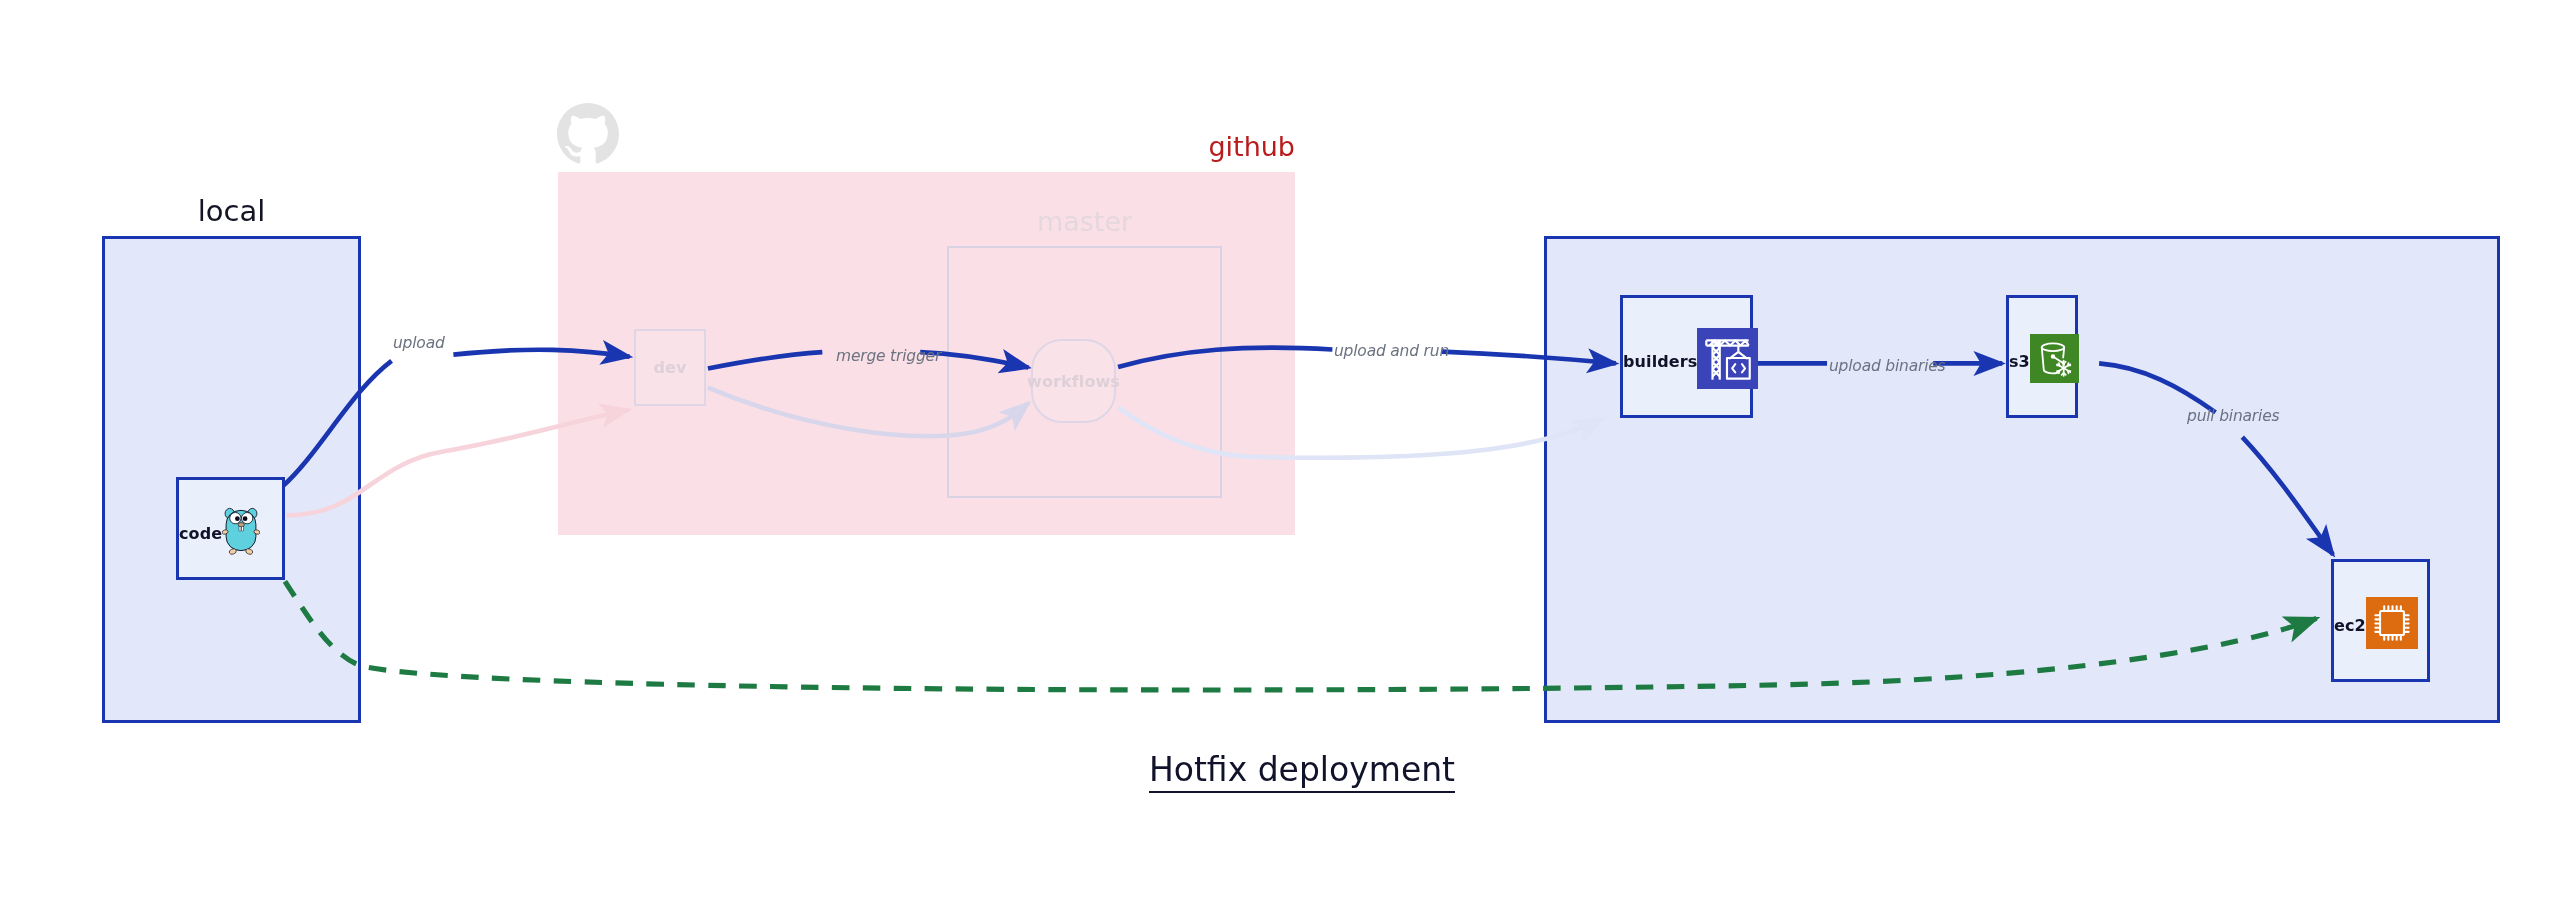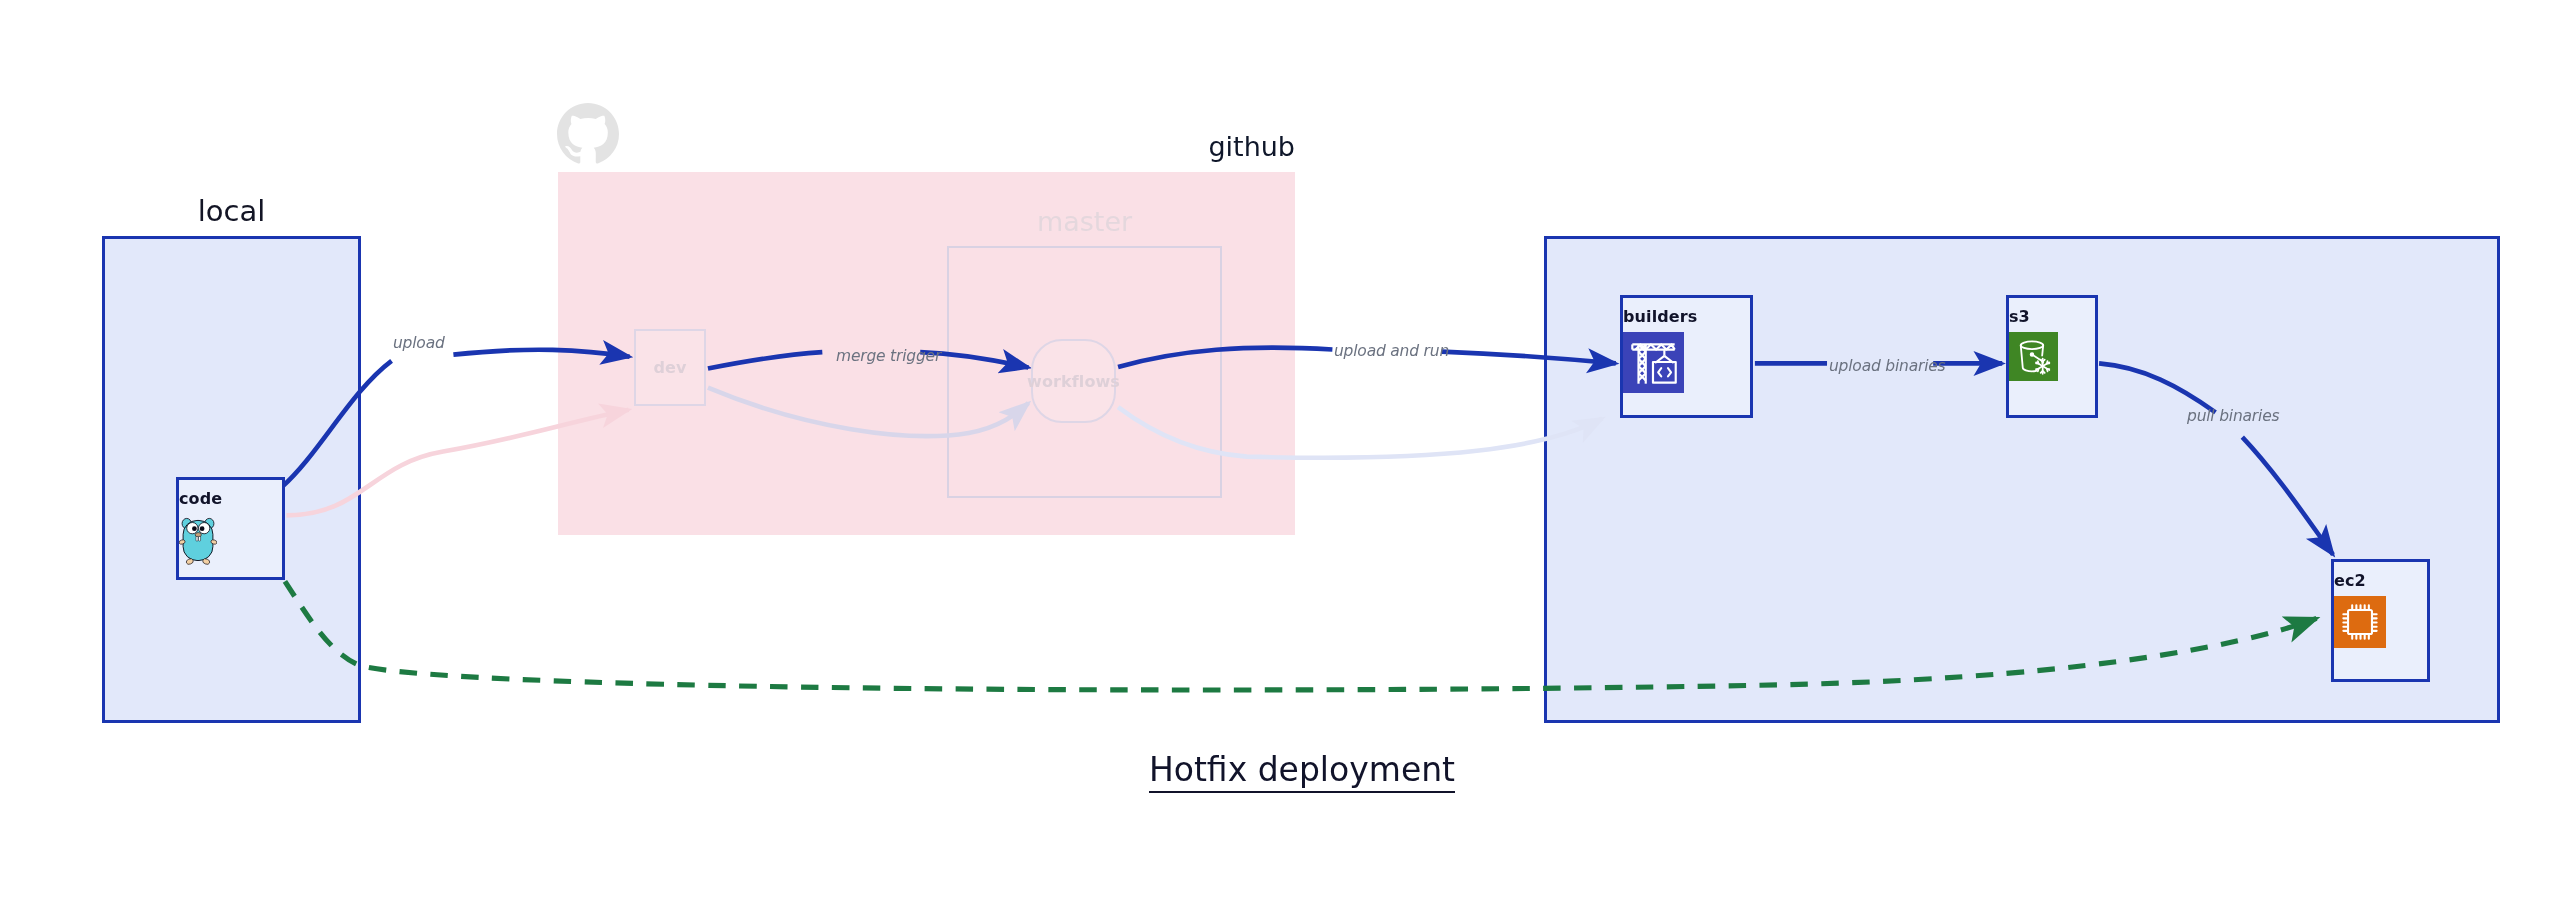--- a/index.html
+++ b/index.html
@@ -40,21 +40,21 @@
   }
   .lbl-local { left: 102px; top: 194px; width: 259px; text-align: center; }
 
   .grp-github {
     left: 558px; top: 172px; width: 737px; height: 363px;
     background: #fae0e6;
     border: none;
   }
   .lbl-github {
     left: 558px; top: 131px; width: 737px; text-align: right;
-    color: #0f172a; font-size: 27px;
+    color: #b91c1c; font-size: 27px;
   }
 
   .grp-master {
     left: 947px; top: 246px; width: 275px; height: 252px;
     background: transparent;
     border: 2.1px solid #d9d2e3;
   }
   .lbl-master {
     left: 947px; top: 206px; width: 275px; text-align: center;
     color: #e4d7dd; font-size: 27px;
@@ -67,39 +67,40 @@
   }
   .lbl-aws { left: 1544px; top: 194px; width: 956px; text-align: center; }
 
   
   .node {
     position: absolute;
     box-sizing: border-box;
     background: #eaeffc;
     border: 3.6px solid #1a35b0;
     display: flex;
-    flex-direction: column;
+    flex-direction: row;
+    align-items: center;
     justify-content: flex-start;
   }
   .node-title {
     font-size: 16px;
     font-weight: 700;
     color: #11132a;
     margin-top: 9.3px;
     letter-spacing: 0.1px;
     white-space: nowrap;
   }
   .node-icon {
     margin-top: 6.2px;
     display: block;
   }
 
   .n-code    { left: 176px;  top: 477px;  width: 109px; height: 103px; }
   .n-builders{ left: 1620px; top: 295px;  width: 133px; height: 123px; }
-  .n-s3      { left: 2006px; top: 295px;  width: 92px; height: 123px; }
+  .n-s3      { left: 2006px; top: 295px;  width: 72px; height: 123px; }
   .n-ec2     { left: 2331px; top: 559px; width: 99px; height: 123px; }
 
   
   .node-faded {
     position: absolute;
     box-sizing: border-box;
     background: rgba(255,255,255,0.10);
     border: 2.1px solid #ded6e6;
     display: flex;
     align-items: center;

